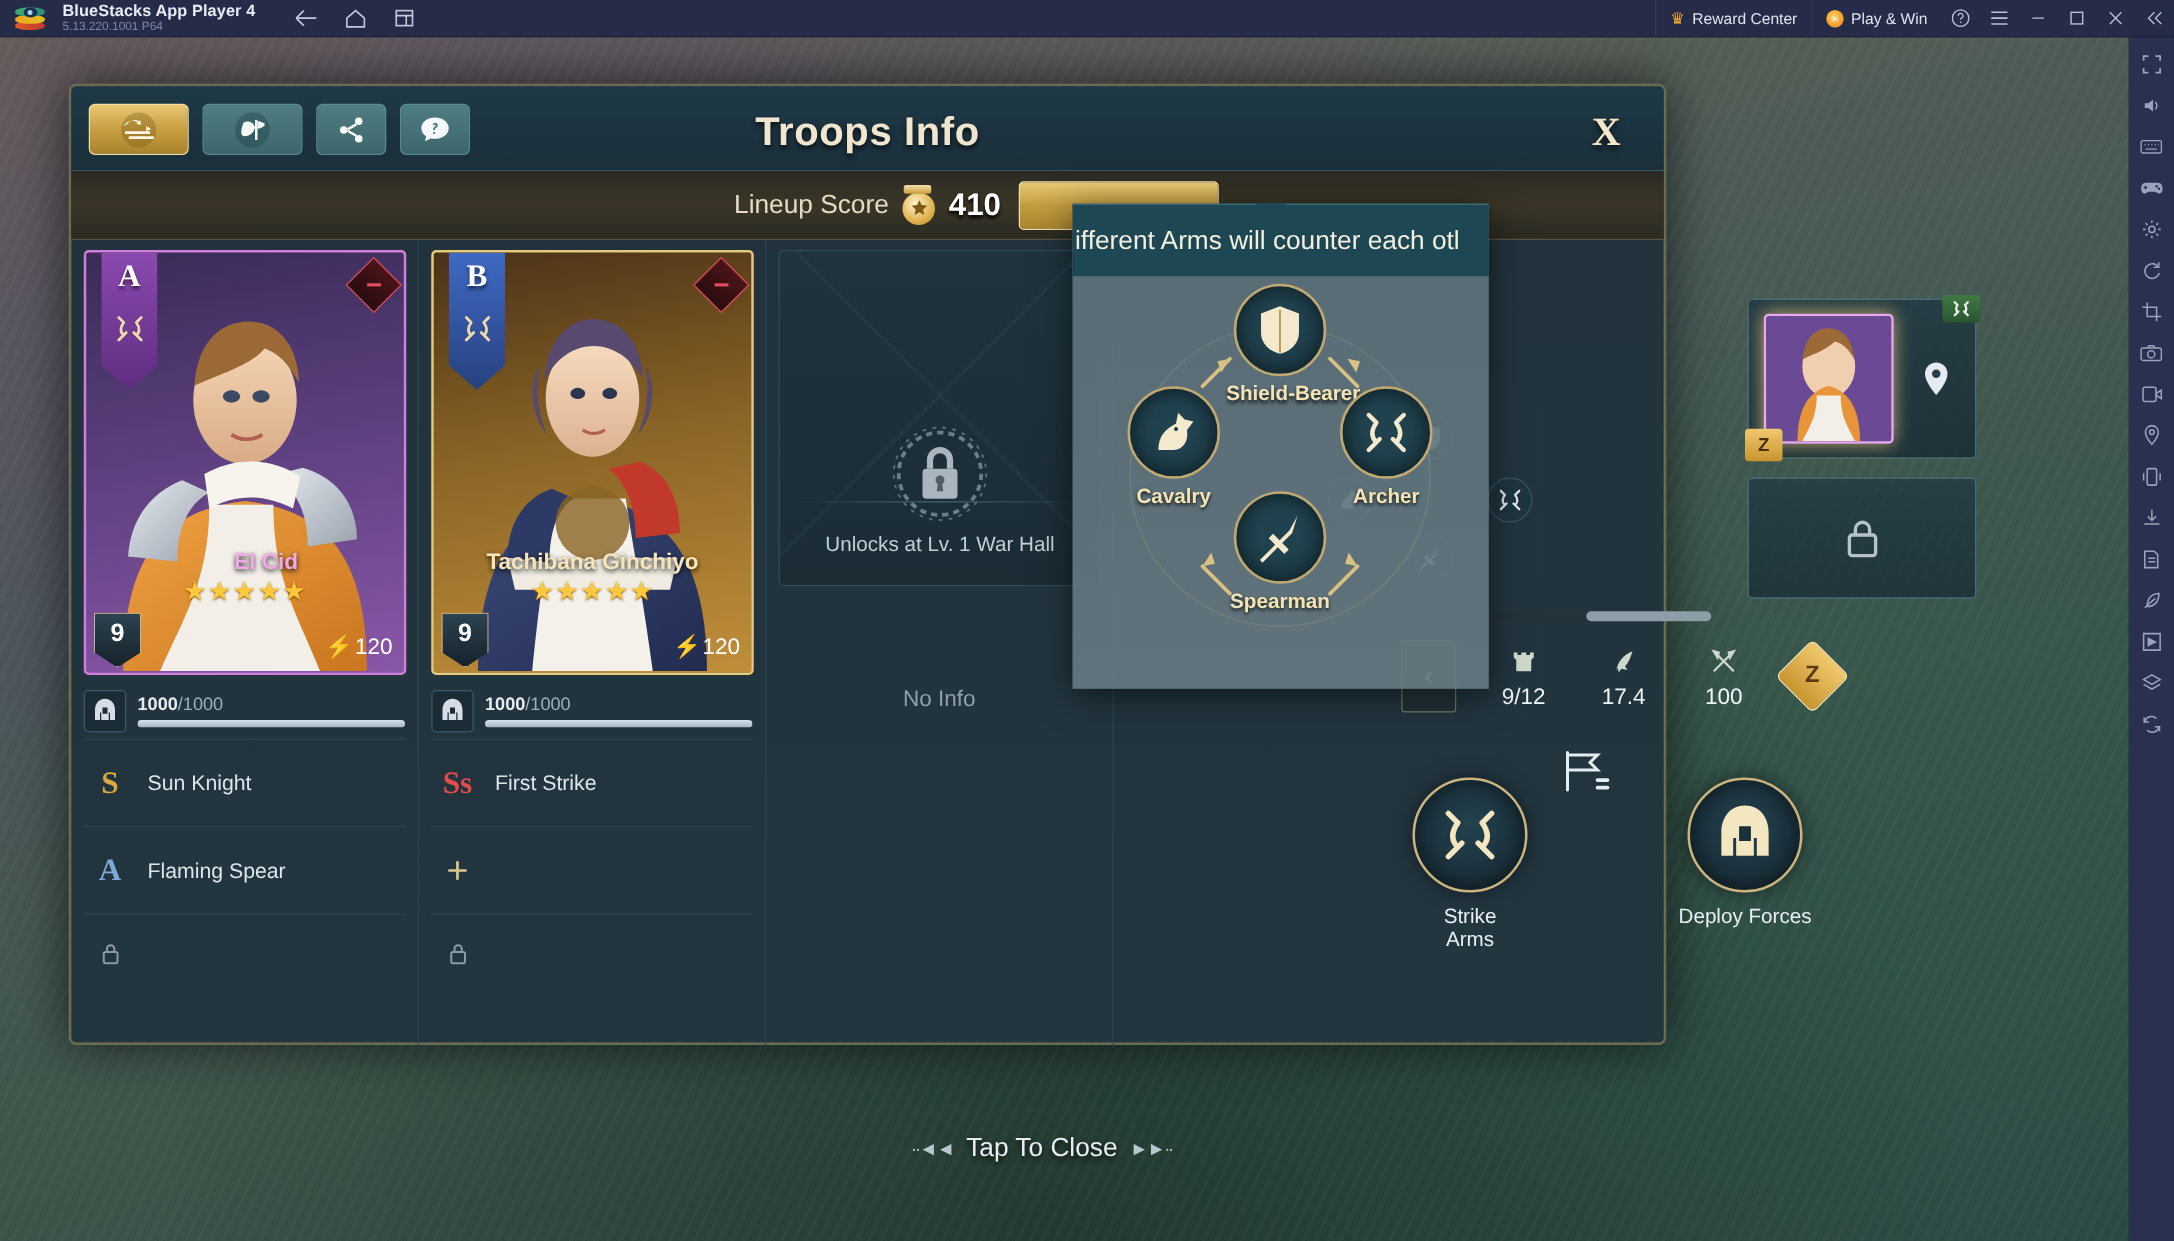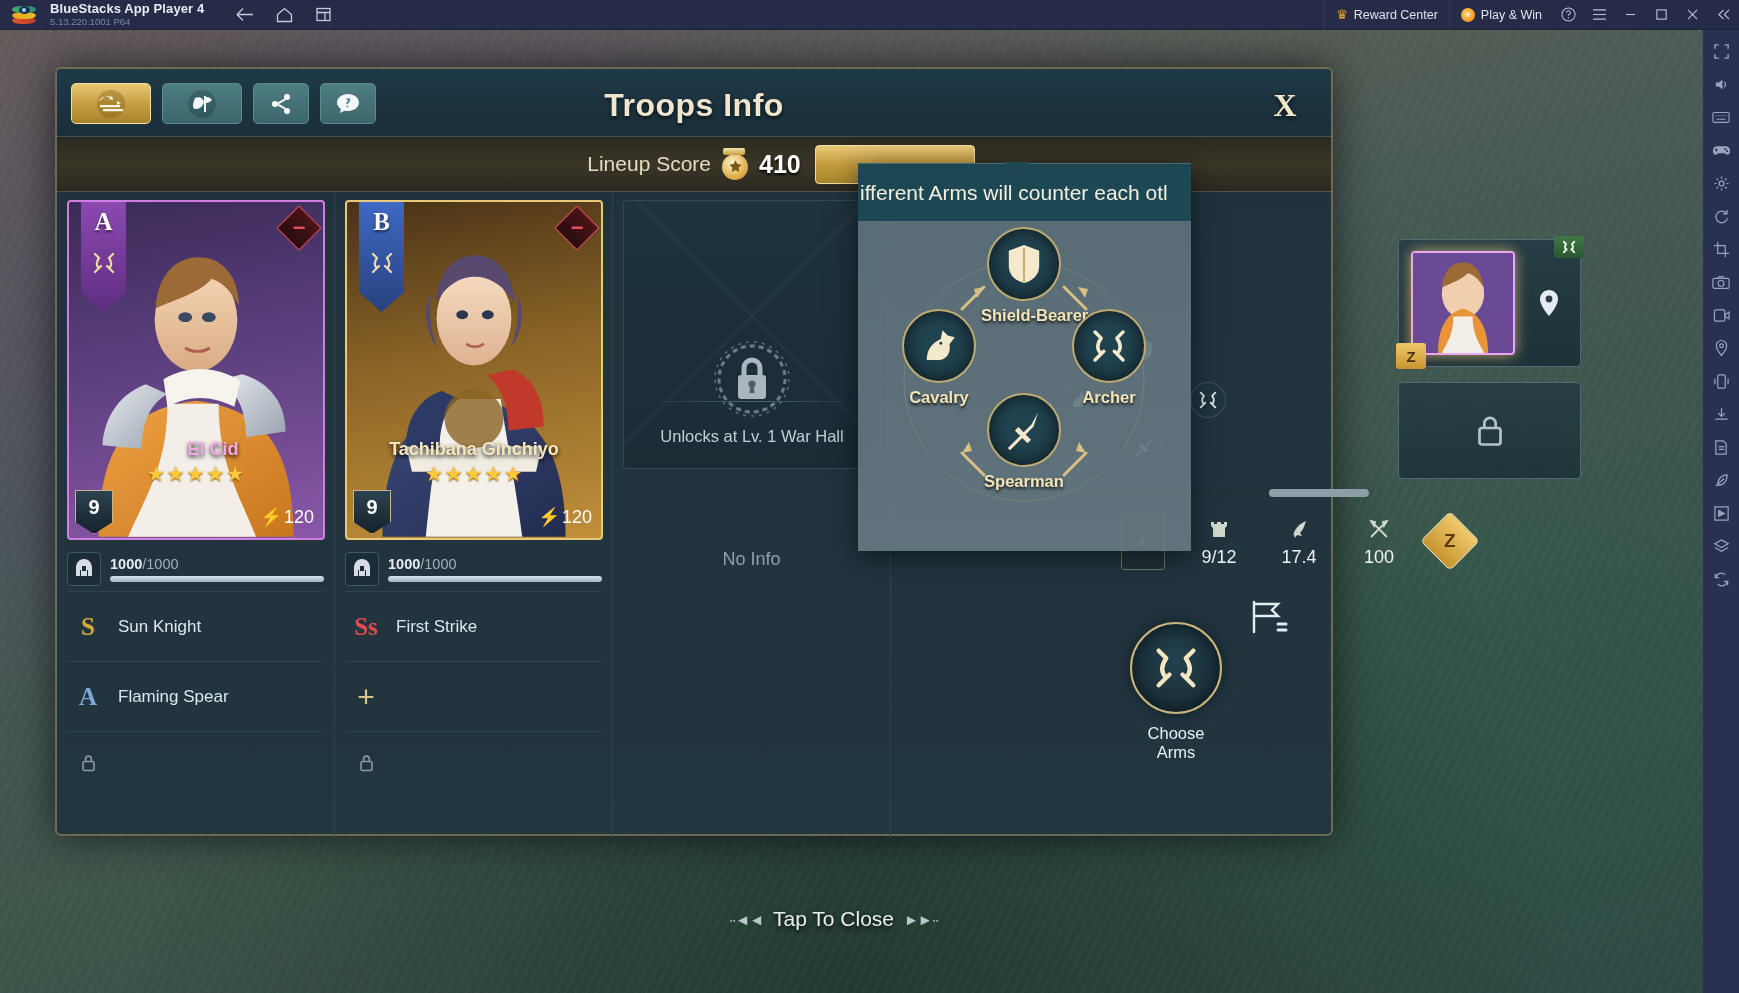--- a/index.html
+++ b/index.html
@@ -767,23 +767,32 @@
         </div>
 
         <div class="action-btns">
           <div class="action">
             <div class="action-circle">
               <svg width="52" height="52" viewBox="0 0 24 24" fill="none" stroke="#f3e6c0" stroke-width="2" stroke-linecap="round">
                 <path d="M4 4l3.5 3.5M20 4l-3.5 3.5M4 20l5-5M20 20l-5-5M7.5 7.5c-2.5 3.5-2.5 6.5 0 9M16.5 7.5c2.5 3.5 2.5 6.5 0 9"></path>
               </svg>
             </div>
             <div class="action-lbl">
-              <div>Choose</div>
+              <div>Strike</div>
               <div>Arms</div>
             </div>
+          </div>
+          <div class="action">
+            <div class="action-circle">
+              <svg width="50" height="52" viewBox="0 0 20 22" fill="#f3e6c0">
+                <path d="M10 1C5 1 2 5 2 10v8h4v-6h1v6h6v-6h1v6h4v-8c0-5-3-9-8-9z"></path>
+                <path d="M8 8h4v5H8z" fill="#19313c"></path>
+              </svg>
+            </div>
+            <div class="action-lbl">Deploy Forces</div>
           </div>
         </div>
 
         <div class="flag-ico">
           <svg width="46" height="44" viewBox="0 0 46 44" fill="none" stroke="#e3ecf2" stroke-width="2.4" stroke-linecap="round">
             <path d="M10 8v30M10 10h24l-6 6 6 6H10"></path>
             <path d="M34 30h8M34 36h8" stroke-width="3"></path>
           </svg>
         </div>
       </div>

